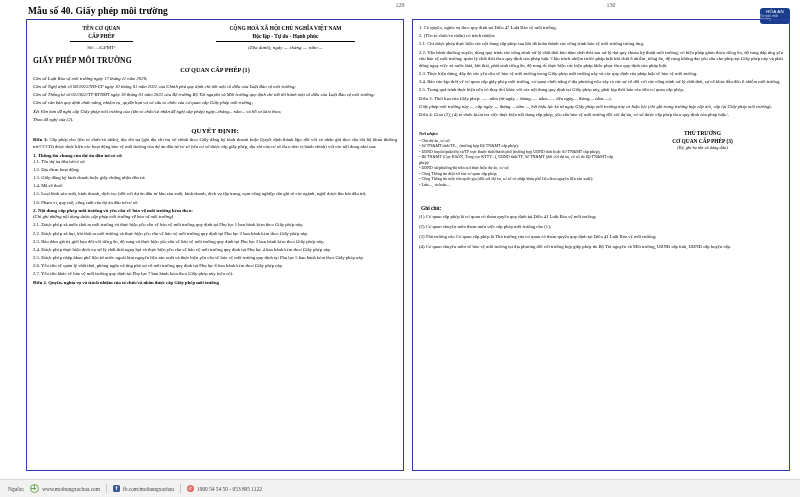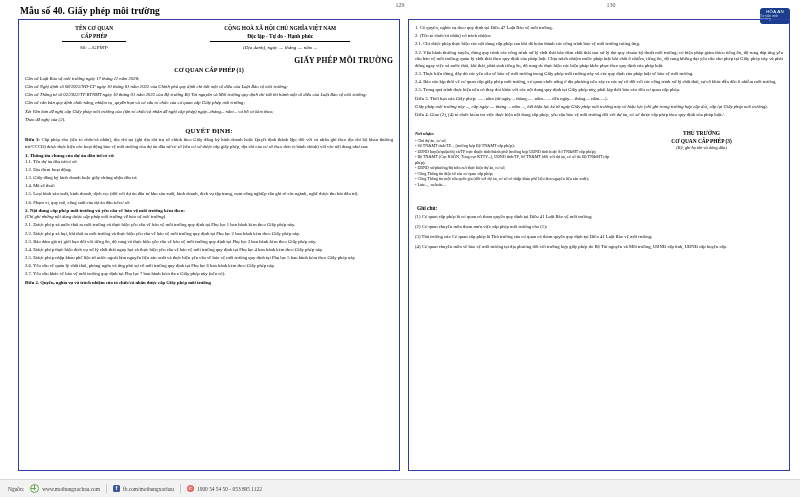--- a/index.html
+++ b/index.html
@@ -6,21 +6,21 @@
   body{
     width:800px;height:497px;
     background:#ffffff;
     font-family:"Liberation Serif", serif;
     color:#000;
     overflow:hidden;
     position:relative;
   }
   .page{
     position:absolute;inset:0;
-    padding:6px 10px 0 18px;
+    padding:6px 10px 0 26px;
     box-sizing:border-box;
   }
   .doc-title{
     font-size:9.5px;font-weight:bold;
     margin:0 0 3px 2px;
     letter-spacing:0.1px;
   }
   .pagenum{
     position:absolute;top:2px;left:50%;
     transform:translateX(-50%);
@@ -59,21 +59,21 @@
   .u-line{
     width:46%;height:1px;background:#000;margin:1px auto 2px auto;
   }
   .u-line.w70{width:62%;}
   .t5{font-size:5px;line-height:1.35;}
   .t55{font-size:5.4px;line-height:1.4;}
   .i{font-style:italic;}
   .mt3{margin-top:3px;}
   .p{margin:0 0 1.5px 0;text-align:justify;font-size:4.7px;line-height:1.42;}
   .ttl-main{
-    font-size:7.6px;font-weight:bold;text-align:right;margin:4px 0 1px 0;
+    font-size:7.6px;font-weight:bold;text-align:left;margin:4px 0 1px 0;
     letter-spacing:0.2px;
   }
   .ttl-sub{
     font-size:6.2px;font-weight:bold;text-align:center;margin:0 0 3px 0;
   }
   .qd{
     font-size:6.6px;font-weight:bold;text-align:center;margin:4px 0 3px 0;
     letter-spacing:0.3px;
   }
   .sec{font-size:4.9px;font-weight:bold;margin:2px 0 1px 0;}

